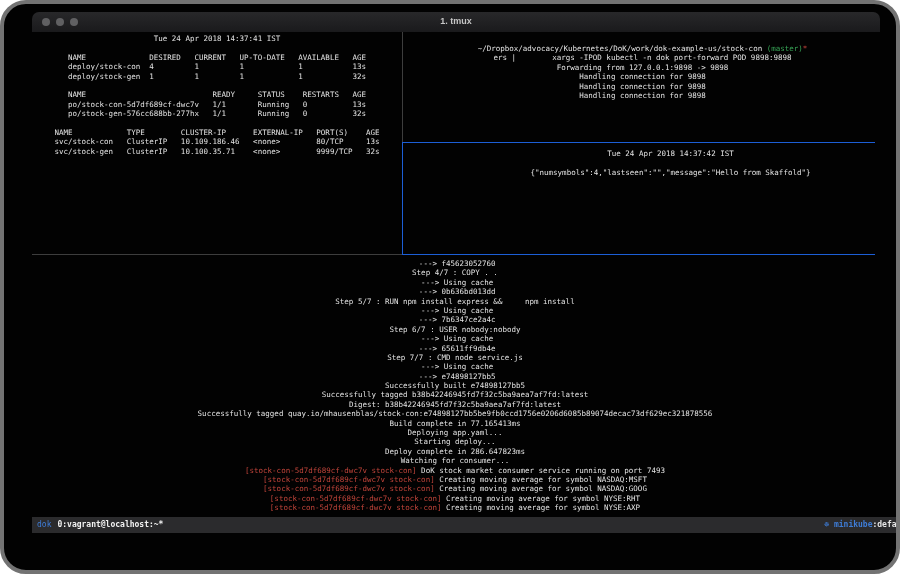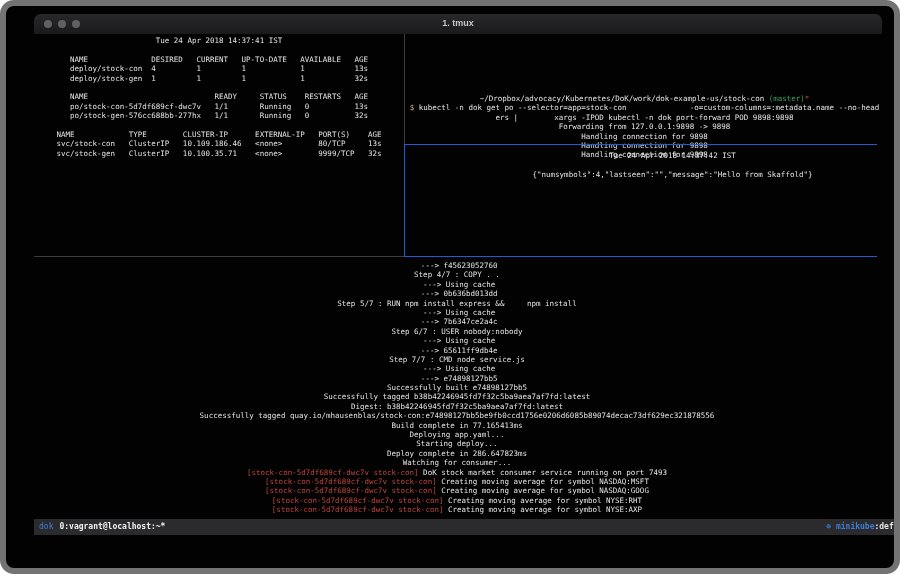--- a/index.html
+++ b/index.html
@@ -1,18 +1,18 @@
 <!DOCTYPE html>
 <html><head>
 <meta charset="utf-8">
 <style>
   * { margin:0; padding:0; box-sizing:border-box; }
   html,body { background:#ffffff; }
   .canvas { position:relative; width:900px; height:574px; background:#020202;
-            border:6px solid #737373; border-radius:14px; overflow:hidden;
+            border:4px solid #737373; border-radius:26px; overflow:hidden;
             font-family:"DejaVu Sans Mono", monospace; }
   .titlebar { position:absolute; left:28px; top:8px; width:848px; height:20px;
               background:linear-gradient(#28282a,#1a1a1c); border-radius:7px 7px 0 0; }
   .lights { position:absolute; left:10px; top:6px; display:flex; gap:6px; }
   .light { width:8px; height:8px; border-radius:50%; background:#606062; display:inline-block; }
   .title { position:absolute; left:0; right:0; top:4px; text-align:center; color:#c6c6c6;
            font-family:"Liberation Sans", sans-serif; font-size:9px; font-weight:bold; }
   .pre { position:absolute; color:#e4e4e4; font-size:7.5px; line-height:9.4px; overflow:hidden; }
   .tl { white-space:pre; height:9.4px;text-align:center; }
   .red    { color:#c2453b; }
@@ -60,24 +60,23 @@
         <div class="tl"><span>po/stock-gen-576cc688bb-277hx   1/1       Running   0          32s</span></div>
       </div>
     <div class="tl">&nbsp;</div>
     <div>
         <div class="tl"><span>NAME            TYPE        CLUSTER-IP      EXTERNAL-IP   PORT(S)    AGE</span></div>
         <div class="tl"><span>svc/stock-con   ClusterIP   10.109.186.46   &lt;none&gt;        80/TCP     13s</span></div>
         <div class="tl"><span>svc/stock-gen   ClusterIP   10.100.35.71    &lt;none&gt;        9999/TCP   32s</span></div>
       </div>
   </div>
 
-  <div class="pre" style="left:403px; top:40px; width:471px; height:95px;margin-top:48px;">
+  <div class="pre" style="left:403px; top:40px; width:471px; height:95px;">
     <div>
         <div class="tl"><span>~/Dropbox/advocacy/Kubernetes/DoK/work/dok-example-us/stock-con </span><span class="green">(master)</span><span class="red">*</span></div>
-        <div class="tl"><span class="yellow">$</span><span> kubectl -n dok get po --selector=app=stock-con              -o=custom-columns=:metadata.name --no-head</span></div>
         <div class="tl"><span>ers |        xargs -IPOD kubectl -n dok port-forward POD 9898:9898</span></div>
         <div class="tl"><span>Forwarding from 127.0.0.1:9898 -&gt; 9898</span></div>
         <div class="tl"><span>Handling connection for 9898</span></div>
         <div class="tl"><span>Handling connection for 9898</span></div>
         <div class="tl"><span>Handling connection for 9898</span></div>
       </div>
   </div>
 
   <div class="pre" style="left:403px; top:145px; width:471px; height:100px;margin-left:28px;">
     <div class="tl">Tue 24 Apr 2018 14:37:42 IST</div>

